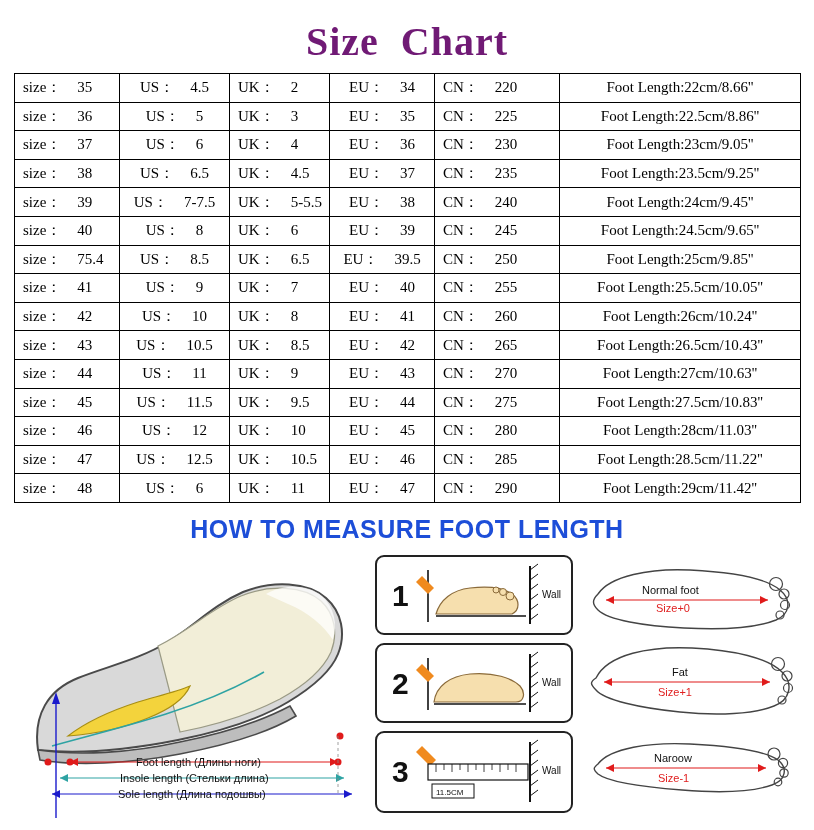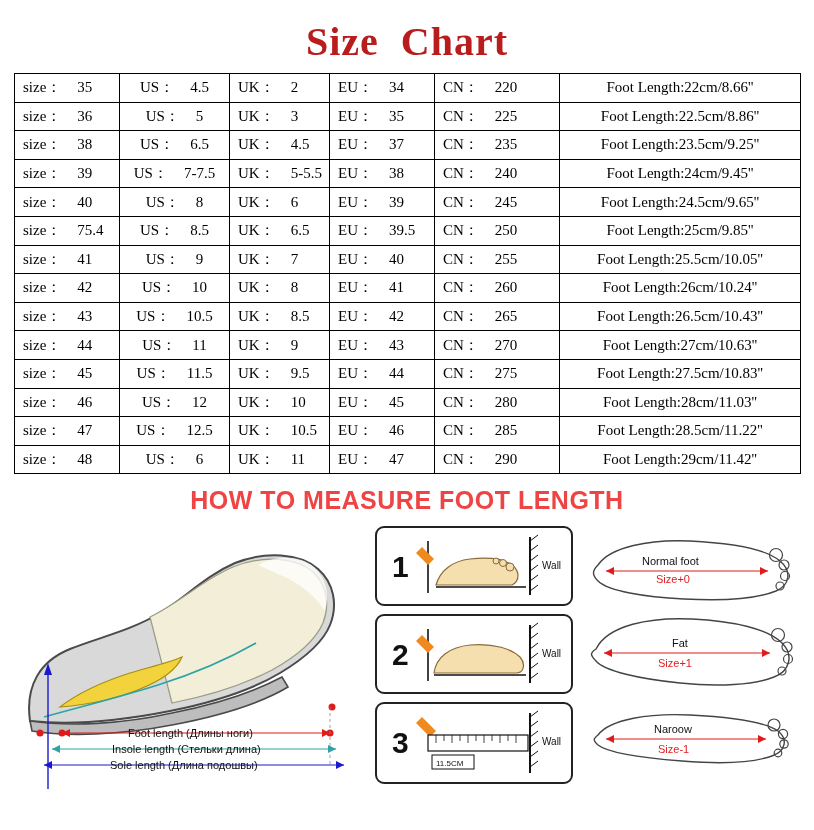--- a/index.html
+++ b/index.html
@@ -18,21 +18,21 @@
 
   
   .title-row {
     text-align: center;
     padding-top: 18px;
     padding-bottom: 8px;
   }
   .title-row span {
     font-family: "Liberation Serif", serif;
     font-weight: bold;
-    color: #b91c1c;
+    color: #701a75;
     font-size: 40px;
     letter-spacing: 1px;
   }
   .title-gap { display: inline-block; width: 22px; }
 
   
   .table-wrap {
     margin: 0 14px;
   }
   table.size-table {
@@ -46,47 +46,47 @@
     padding: 0 8px;
     font-size: 15px;
     font-family: "Liberation Serif", serif;
     color: #000;
     white-space: nowrap;
     overflow: hidden;
   }
   td.c-size { width: 105px; }
   td.c-us   { width: 110px; text-align: center; }
   td.c-uk   { width: 100px; }
-  td.c-eu   { width: 105px; }
+  td.c-eu   { width: 105px; text-align: center; }
   td.c-cn   { width: 125px; }
   td.c-fl   { width: 241px; text-align: center; }
 
   .lbl { display: inline-block; }
   .val { display: inline-block; margin-left: 16px; }
 
   
   .howto {
     text-align: center;
     margin-top: 12px;
     margin-bottom: 6px;
     font-family: "Liberation Sans", sans-serif;
     font-weight: bold;
     font-size: 25px;
     letter-spacing: .5px;
-    color: #ef4444;
+    color: #1d4ed8;
   }
 
   
   .bottom {
     position: relative;
     width: 814px;
     height: 270px;
     display: flex;
   }
-  .panel-left { width: 370px; position: relative; }
+  .panel-left { width: 370px; position: relative; padding-left: 8px; }
   .panel-mid  { width: 210px; position: relative; }
   .panel-right{ width: 234px; position: relative; }
 
   svg { display: block; }
   text { font-family: "Liberation Sans", sans-serif; }
 </style>
 </head>
 <body>
 
 <div id="page">
@@ -106,20 +106,28 @@
             <td class="c-cn"><span class="lbl">CN：</span><span class="val">220</span></td>
             <td class="c-fl">Foot Length:22cm/8.66''</td>
           </tr>
           <tr>
             <td class="c-size"><span class="lbl">size：</span><span class="val">36</span></td>
             <td class="c-us"><span class="lbl">US：</span><span class="val">5</span></td>
             <td class="c-uk"><span class="lbl">UK：</span><span class="val">3</span></td>
             <td class="c-eu"><span class="lbl">EU：</span><span class="val">35</span></td>
             <td class="c-cn"><span class="lbl">CN：</span><span class="val">225</span></td>
             <td class="c-fl">Foot Length:22.5cm/8.86''</td>
+          </tr>
+          <tr>
+            <td class="c-size"><span class="lbl">size：</span><span class="val">37</span></td>
+            <td class="c-us"><span class="lbl">US：</span><span class="val">6</span></td>
+            <td class="c-uk"><span class="lbl">UK：</span><span class="val">4</span></td>
+            <td class="c-eu"><span class="lbl">EU：</span><span class="val">36</span></td>
+            <td class="c-cn"><span class="lbl">CN：</span><span class="val">230</span></td>
+            <td class="c-fl">Foot Length:23cm/9.05''</td>
           </tr>
           <tr>
             <td class="c-size"><span class="lbl">size：</span><span class="val">38</span></td>
             <td class="c-us"><span class="lbl">US：</span><span class="val">6.5</span></td>
             <td class="c-uk"><span class="lbl">UK：</span><span class="val">4.5</span></td>
             <td class="c-eu"><span class="lbl">EU：</span><span class="val">37</span></td>
             <td class="c-cn"><span class="lbl">CN：</span><span class="val">235</span></td>
             <td class="c-fl">Foot Length:23.5cm/9.25''</td>
           </tr>
           <tr>

